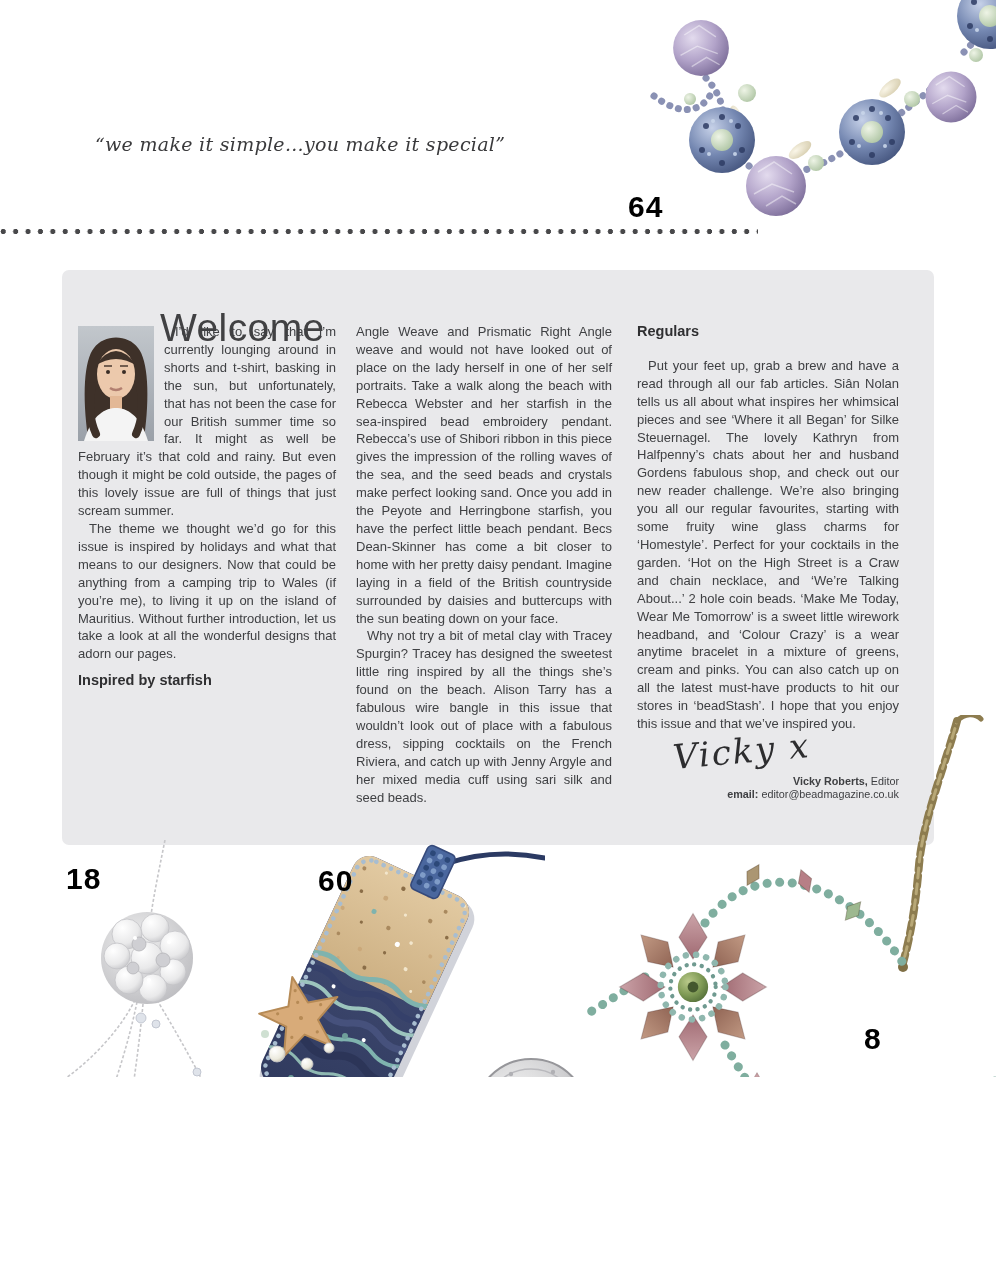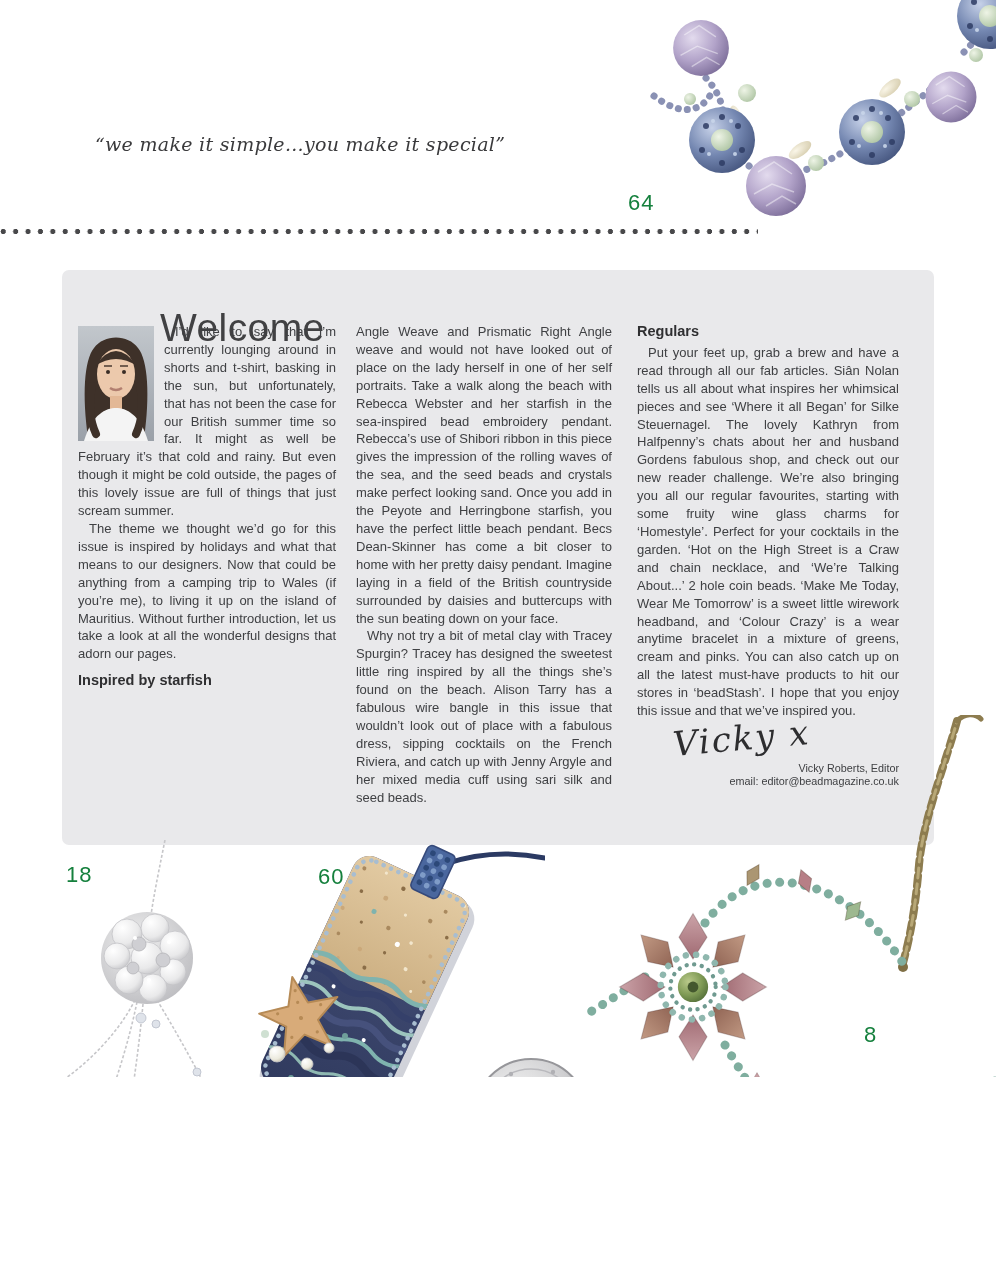--- a/index.html
+++ b/index.html
@@ -13,46 +13,46 @@
   .photo-top-necklace{right:0;top:0;}
   .photo-white-pendant{left:15px;top:840px;}
   .photo-shibori{left:225px;top:840px;}
   .photo-ring{left:415px;top:1050px;}
   .photo-flowers{left:585px;top:715px;}
 
   .divider{position:absolute;left:0;top:228px;width:758px;height:7px;
     background-image:radial-gradient(circle at 3.2px 3.5px,#48484a 2.4px,transparent 2.9px);
     background-size:12.4px 7px;background-repeat:repeat-x;}
 
-  .label{position:absolute;font-weight:normal;font-size:22px;color:#15803d;letter-spacing:1px;}
+  .label{position:absolute;font-weight:bold;font-size:30px;color:#000000;letter-spacing:1px;}
   .label-64{left:628px;top:190px;}
   .label-24{left:66px;top:862px;}
   .label-60{left:318px;top:864px;}
   .label-12{left:392px;top:1174px;}
   .label-8{left:864px;top:1022px;}
 
   .panel{position:absolute;left:62px;top:270px;width:872px;height:575px;background:#e9e9eb;border-radius:7px;}
   .panel-title{position:absolute;left:98px;top:10px;font-size:39px;font-weight:300;color:#414143;letter-spacing:.4px;}
 
   .col{position:absolute;top:53px;font-size:13px;line-height:17.9px;}
   .col-1{left:16px;width:258px;}
   .col-2{left:294px;width:256px;}
   .col-3{left:575px;width:262px;}
 
   .portrait{float:left;width:76px;height:115px;margin:3px 10px 2px 0;}
   .col p{margin:0;text-align:justify;}
   .col p.indent{text-indent:11px;}
   .subhead{font-size:14.5px;font-weight:bold;color:#2f2f31;margin:9px 0 4px;}
-  .col-3 .subhead{margin-top:0;margin-bottom:3px;}
+  .col-3 .subhead{margin-top:0;margin-bottom:16px;}
 
   .signature{font-family:"DejaVu Serif",serif;font-style:italic;font-size:34px;color:#2d2d2f;
              letter-spacing:2px;transform:rotate(-5deg);transform-origin:left center;
              margin:16px 0 2px 36px;width:180px;}
   .credits{text-align:right;font-size:10.8px;line-height:13.5px;margin-top:8px;color:#3f4043;}
-  .credits .name,.credits .email-label{font-weight:normal;}
+  .credits .name,.credits .email-label{font-weight:bold;}
 
   .footer{position:absolute;top:1229px;right:94px;display:flex;align-items:flex-start;gap:9px;}
   .footer .issue{font-size:12px;letter-spacing:1.2px;color:#3b3b3d;}
   .footer .sq{width:7px;height:7px;background:#a9a9ab;}
   .footer .brand{font-size:12px;font-weight:bold;letter-spacing:1.2px;color:#3b3b3d;}
   .footer .pagenum{font-size:21px;font-weight:bold;color:#2e2e30;margin-left:4px;}
 
   .tn-seed{fill:none;stroke:#8a91b4;stroke-width:7;stroke-dasharray:0.1 9;stroke-linecap:round;}
   .wp-chain{fill:none;stroke:#c6c6c9;stroke-width:1.6;stroke-dasharray:3 2;}
   .fn-strand{fill:none;stroke:#7fae9f;stroke-width:9;stroke-dasharray:0.1 12.5;stroke-linecap:round;}

